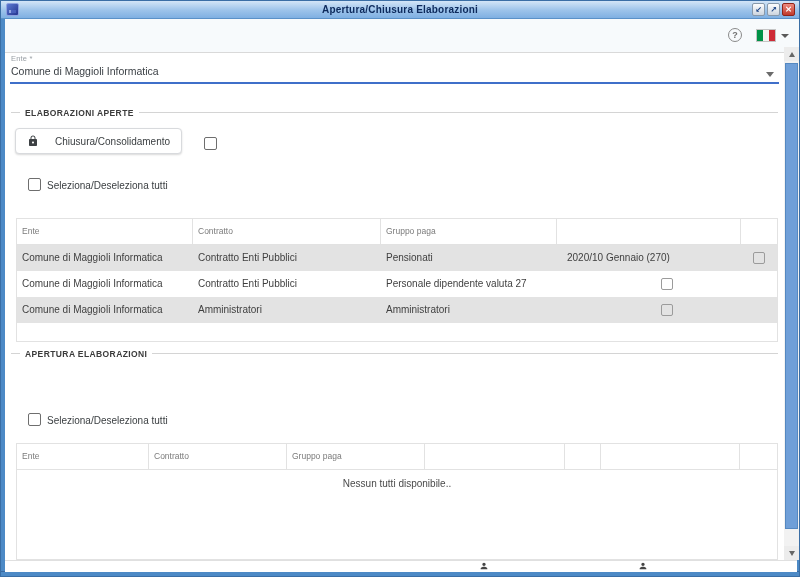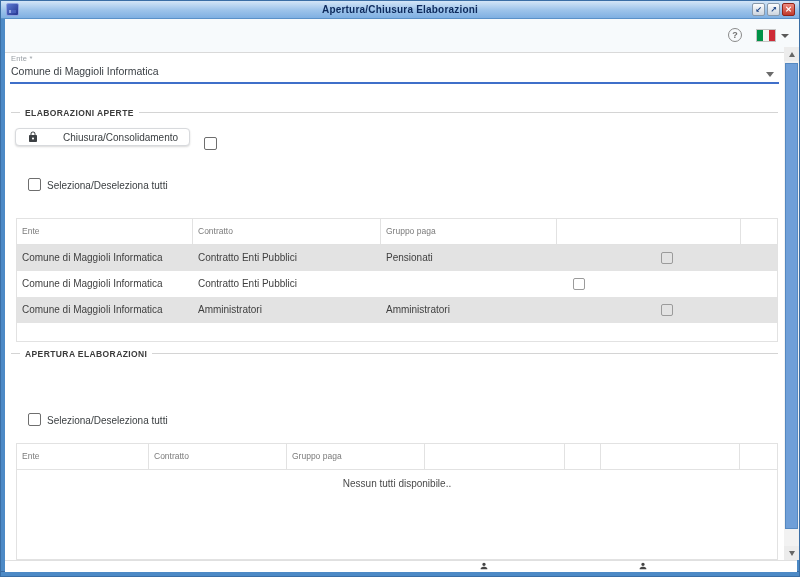--- a/index.html
+++ b/index.html
@@ -43,23 +43,23 @@
   .underline  { left:9px; top:81px; width:769px; height:2px; background:#3f6fc9; }
   .sel-caret  { left:765px; top:71px; border-left:4px solid transparent; border-right:4px solid transparent; border-top:5px solid #6b6b6b; width:0; height:0; }
 
   
   .legend { left:10px; width:767px; height:11px; display:flex; align-items:center; gap:5px; }
   .leg-dash { width:9px; height:1px; background:#d4d4d4; }
   .leg-line { flex:1; height:1px; background:#d4d4d4; }
   .leg-text { font-size:8.5px; font-weight:bold; color:#3b3b3b; letter-spacing:.4px; white-space:nowrap; }
 
   
-  .btn { height:18px; background:#fff; border:1px solid #d8dadd; border-radius:4px;
+  .btn { height:26px; background:#fff; border:1px solid #d8dadd; border-radius:4px;
     box-shadow:0 1px 2px rgba(0,0,0,.15); display:inline-flex; align-items:center;
-    gap:24px; padding:8px 11px; font-size:10px; color:#3c4043; white-space:nowrap; cursor:default; }
+    gap:16px; padding:8px 11px; font-size:10px; color:#3c4043; white-space:nowrap; cursor:default; }
   .btn svg { flex:0 0 auto; }
 
   
   .cb { width:13px; height:13px; border:1.5px solid #6e6e6e; border-radius:2px; background:#fff; }
   .cb-label { font-size:10px; color:#3c4043; white-space:nowrap; }
 
   
   .grid { background:#fff; border:1px solid #e2e2e2; }
   .g-head { display:flex; height:26px; border-bottom:1px solid #e2e2e2;justify-content:space-between; }
   .g-hcell { font-size:8.5px; color:#7b7b7b; line-height:25px; padding-left:5px;
@@ -154,27 +154,29 @@
       <div class="g-hcell t1c0">Ente</div>
       <div class="g-hcell t1c1">Contratto</div>
       <div class="g-hcell t1c2">Gruppo paga</div>
       <div class="g-hcell t1c3"></div>
       <div class="g-hcell t1c4"></div>
     </div>
     <div class="g-row alt">
       <div class="g-cell t1c0">Comune di Maggioli Informatica</div>
       <div class="g-cell t1c1">Contratto Enti Pubblici</div>
       <div class="g-cell t1c2">Pensionati</div>
+      <div class="g-cell t1c3">2020/10 Gennaio (270)</div>
       <div class="g-cbcell t1c4">
           <span class="g-cb"></span>
         </div>
     </div>
     <div class="g-row">
       <div class="g-cell t1c0">Comune di Maggioli Informatica</div>
       <div class="g-cell t1c1">Contratto Enti Pubblici</div>
+      <div class="g-cell t1c2">Personale dipendente valuta 27</div>
       <div class="g-cbcell t1c4">
           <span class="g-cb"></span>
         </div>
     </div>
     <div class="g-row alt">
       <div class="g-cell t1c0">Comune di Maggioli Informatica</div>
       <div class="g-cell t1c1">Amministratori</div>
       <div class="g-cell t1c2">Amministratori</div>
       <div class="g-cbcell t1c4">
           <span class="g-cb"></span>

